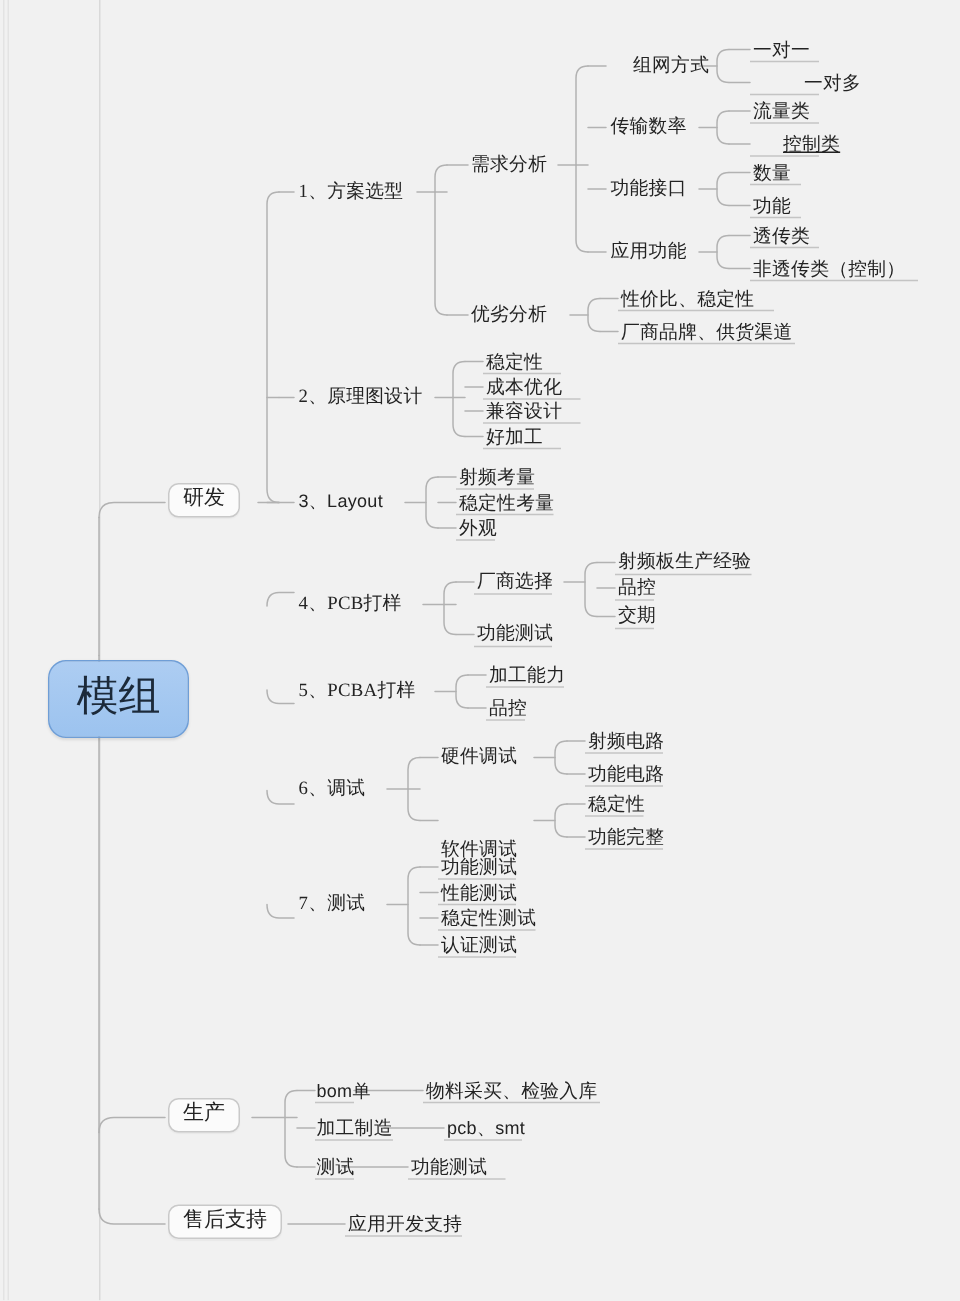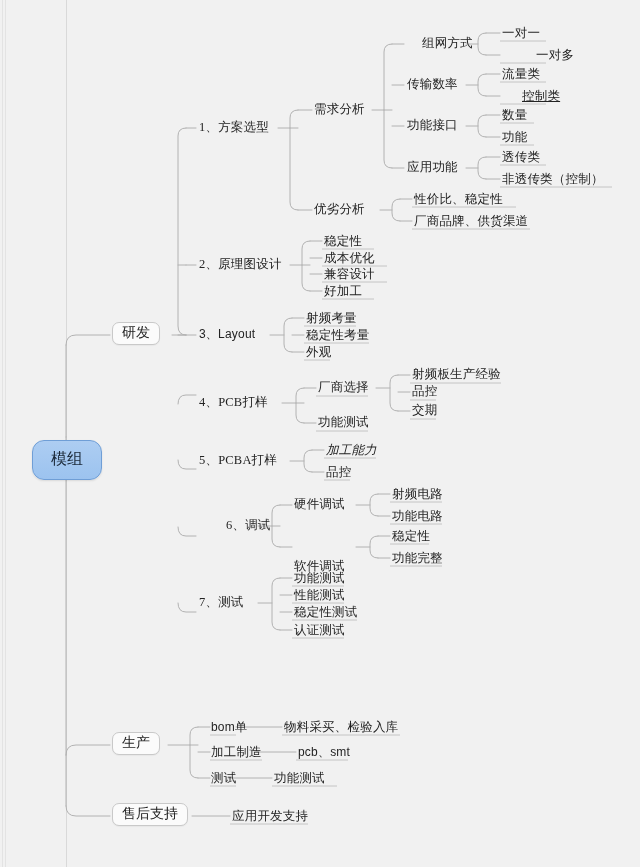--- a/index.html
+++ b/index.html
@@ -49,21 +49,21 @@
     padding: 3px 9px 4px 9px;
     font-size: 14px;
     box-shadow: 0 1px 1px rgba(0,0,0,.04);
   }
   .root {
     border: 1px solid #6f9ed6;
     border-radius: 12px;
     background: linear-gradient(#adcdf2, #9cc3ef);
     color: #1c2a3a;
     padding: 10px 18px 12px 18px;
-    font-size: 16px;
+    font-size: 28px;
     box-shadow: 0 1px 2px rgba(0,0,0,.10);
   }
 </style>
 </head>
 <body>
 
 <div id="canvas">
 
   <div class="guide" style="left:2px"></div>
   <div class="guide" style="left:5px"></div>
@@ -245,21 +245,21 @@
 
   <div class="node boxed" style="left:112px; top:322px;">研发</div>
   <div class="node boxed" style="left:112px; top:732px;">生产</div>
   <div class="node boxed" style="left:112px; top:803px;">售后支持</div>
 
   <div class="node leaf" style="left:199px; top:121px;">1、方案选型</div>
   <div class="node leaf" style="left:199px; top:258px;">2、原理图设计</div>
   <div class="node leaf lat" style="left:199px; top:328px;">3、Layout</div>
   <div class="node leaf" style="left:199px; top:396px;">4、PCB打样</div>
   <div class="node leaf" style="left:199px; top:454px;">5、PCBA打样</div>
-  <div class="node leaf" style="left:199px; top:519px;margin-left:27px;">6、调试</div>
+  <div class="node leaf" style="left:199px; top:519px;">6、调试</div>
   <div class="node leaf" style="left:199px; top:596px;">7、测试</div>
 
   <div class="node leaf" style="left:314px; top:103px;">需求分析</div>
   <div class="node leaf" style="left:314px; top:203px;">优劣分析</div>
 
   <div class="node leaf" style="left:422px; top:37px;text-align:center;">组网方式</div>
   <div class="node leaf" style="left:407px; top:78px;">传输数率</div>
   <div class="node leaf" style="left:407px; top:119px;">功能接口</div>
   <div class="node leaf" style="left:407px; top:161px;">应用功能</div>
 
@@ -283,21 +283,21 @@
   <div class="node leaf" style="left:306px; top:312px;">射频考量</div>
   <div class="node leaf" style="left:306px; top:329px;text-align:center;">稳定性考量</div>
   <div class="node leaf" style="left:306px; top:346px;">外观</div>
 
   <div class="node leaf" style="left:318px; top:381px;">厂商选择</div>
   <div class="node leaf" style="left:318px; top:416px;">功能测试</div>
   <div class="node leaf" style="left:412px; top:368px;">射频板生产经验</div>
   <div class="node leaf" style="left:412px; top:385px;">品控</div>
   <div class="node leaf" style="left:412px; top:404px;">交期</div>
 
-  <div class="node leaf" style="left:326px; top:444px;font-style:italic;">加工能力</div>
+  <div class="node leaf" style="left:326px; top:444px;">加工能力</div>
   <div class="node leaf" style="left:326px; top:466px;">品控</div>
 
   <div class="node leaf" style="left:294px; top:498px;">硬件调试</div>
   <div class="node leaf" style="left:294px; top:560px;">软件调试</div>
   <div class="node leaf" style="left:392px; top:488px;">射频电路</div>
   <div class="node leaf" style="left:392px; top:510px;">功能电路</div>
   <div class="node leaf" style="left:392px; top:530px;">稳定性</div>
   <div class="node leaf" style="left:392px; top:552px;">功能完整</div>
 
   <div class="node leaf" style="left:294px; top:572px;">功能测试</div>

